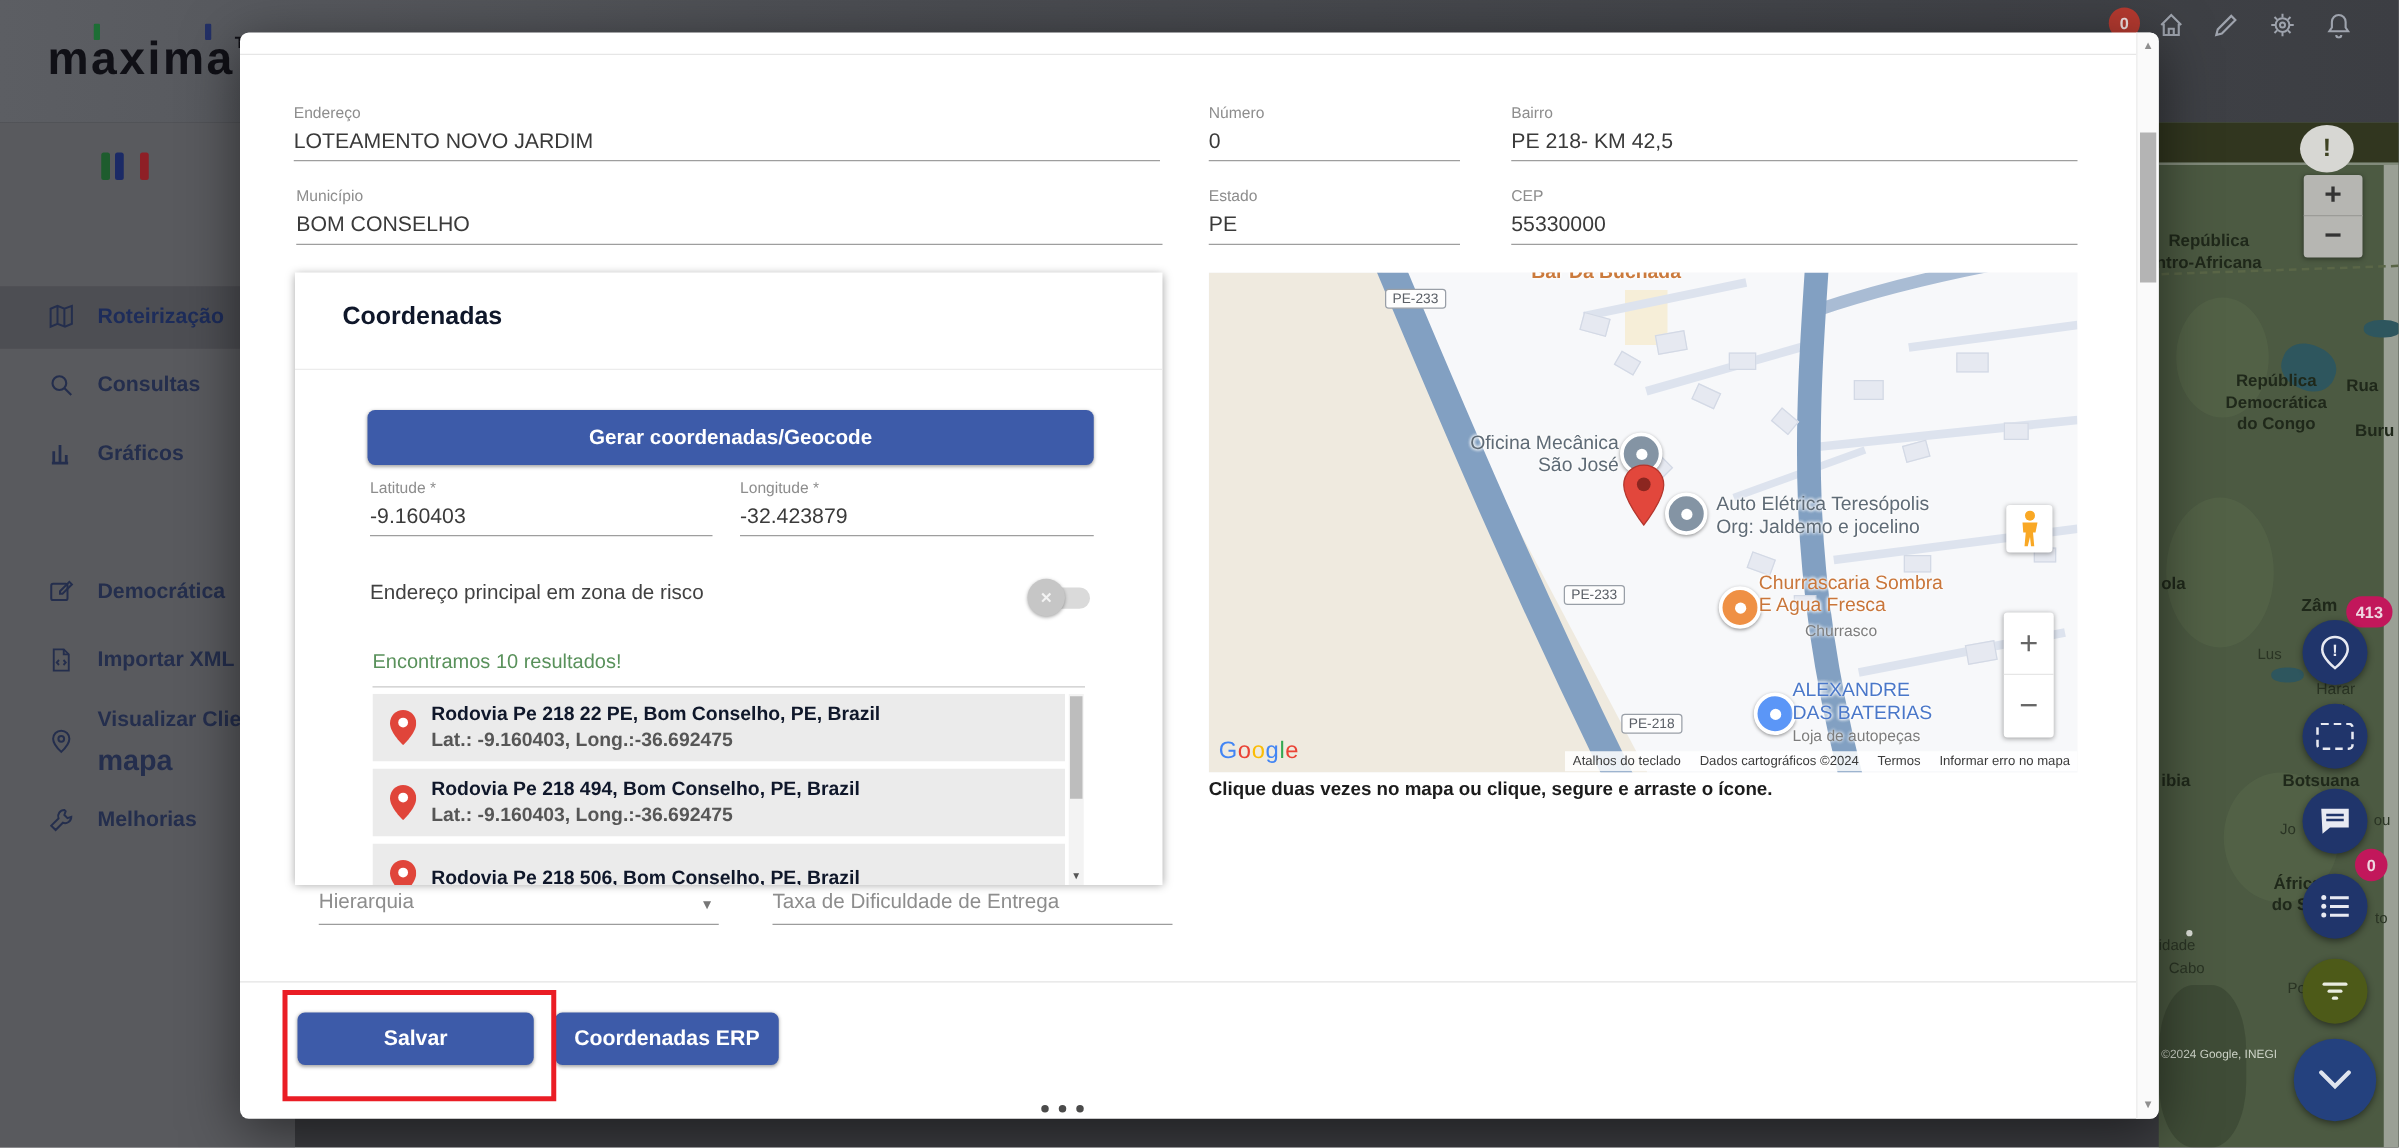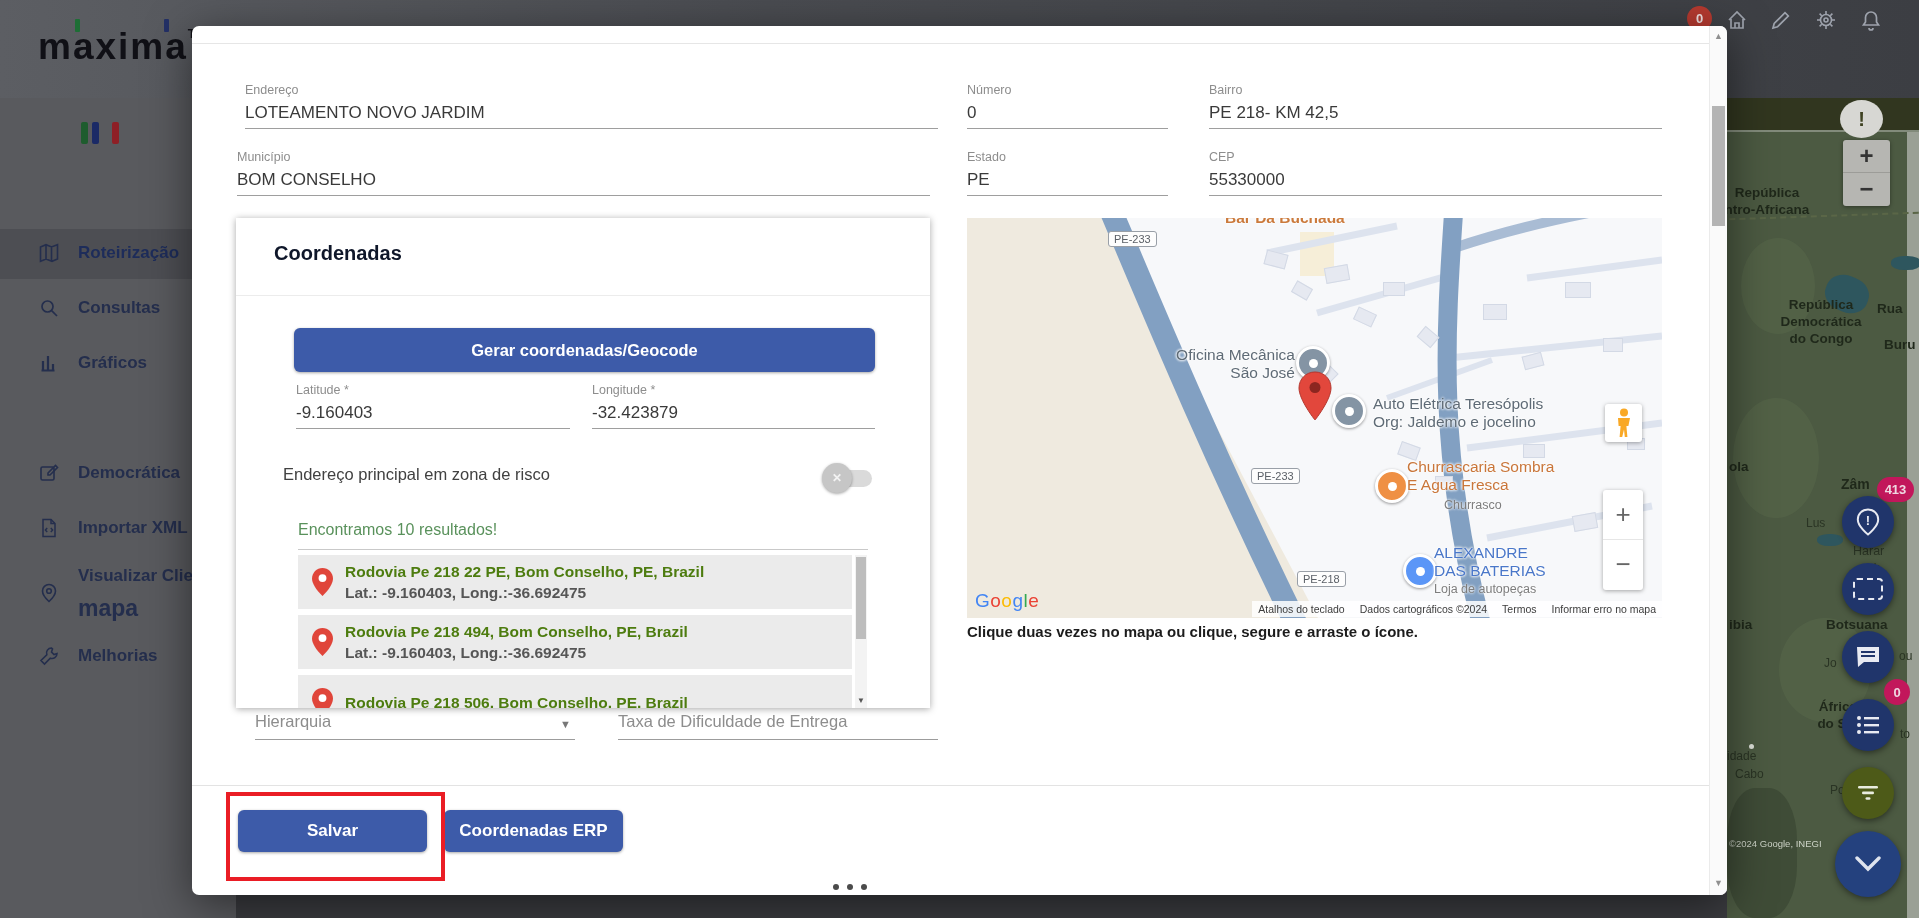--- a/index.html
+++ b/index.html
@@ -43,21 +43,21 @@
   .field{position:absolute;border-bottom:1px solid #9e9e9e}
   .f-label{font-size:12.5px;color:#8d8d8d;display:block}
   .f-value{font-size:17px;color:#3a3a3a;display:block;margin-top:6px;padding-bottom:5px;white-space:nowrap}
   #card{position:absolute;left:44px;top:192px;width:694px;height:490px;background:#fff;
         box-shadow:0 1px 7px rgba(0,0,0,.35);overflow:hidden}
   .btn-blue{background:#3d5ba9;color:#fff;font-weight:bold;border:none;border-radius:6px;
             display:flex;align-items:center;justify-content:center;cursor:pointer;
             font-family:"Liberation Sans",sans-serif;box-shadow:0 1px 3px rgba(0,0,0,.35)}
   .result{display:flex;align-items:center;background:#ebebeb;height:54px;margin-bottom:6px}
   .result .pin{width:21px;height:28px;margin:0 12px 0 14px;flex:none}
-  .result .t1{font-size:15.5px;font-weight:600;color:#4d7c0f;line-height:21px;white-space:nowrap}
+  .result .t1{font-size:15.5px;font-weight:600;color:#0f172a;line-height:21px;white-space:nowrap}
   .result .t2{font-size:15.5px;font-weight:600;color:#565656;line-height:21px;white-space:nowrap}
   
   #mmap{position:absolute;left:775px;top:192px;width:695px;height:400px;background:#f7f8fa;overflow:hidden}
   #beige{position:absolute;left:0;top:0;width:695px;height:400px;background:#efeadf;
          clip-path:polygon(0 0,20% 0,50.5% 100%,0 100%)}
   .bld{position:absolute;background:#e6e9f1;border:1px solid #d3d9e5}
   .rbadge{position:absolute;background:#fdfdfd;border:1.5px solid #999fa7;border-radius:3px;
           font-size:11px;color:#5a5f66;padding:1px 5px;white-space:nowrap}
   .poi-txt{position:absolute;font-size:15.5px;line-height:18px;white-space:nowrap;
            text-shadow:0 0 3px #fff,0 0 3px #fff,0 0 3px #fff}
@@ -256,21 +256,21 @@
   <div class="fab" style="left:108px;top:733px;width:66px;height:66px;background:#24417e">
     <svg width="26" height="16" viewBox="0 0 26 16">
         <path d="M2 2l11 11L24 2" fill="none" stroke="#dfe4ee" stroke-width="3.4" stroke-linecap="round"></path>
       </svg>
   </div>
 </div>
 
 <div id="modal">
   <div class="abs" style="left:0;top:17px;width:1518px;height:1px;background:#e6e6e6"></div>
 
-  <div class="field" style="left:53px;top:57px;width:693px">
+  <div class="field" style="left:43px;top:57px;width:693px">
     <span class="f-label">Endereço</span>
     <span class="f-value">LOTEAMENTO NOVO JARDIM</span>
   </div>
   <div class="field" style="left:775px;top:57px;width:201px">
     <span class="f-label">Número</span>
     <span class="f-value">0</span>
   </div>
   <div class="field" style="left:1017px;top:57px;width:453px">
     <span class="f-label">Bairro</span>
     <span class="f-value">PE 218- KM 42,5</span>
@@ -299,21 +299,21 @@
 
     <div class="field" style="left:60px;top:165px;width:274px">
       <span class="f-label">Latitude *</span>
       <span class="f-value">-9.160403</span>
     </div>
     <div class="field" style="left:356px;top:165px;width:283px">
       <span class="f-label">Longitude *</span>
       <span class="f-value">-32.423879</span>
     </div>
 
-    <div class="abs" style="left:47px;top:247px;font-size:16.5px;color:#414141">Endereço principal em zona de risco</div>
+    <div class="abs" style="left:60px;top:247px;font-size:16.5px;color:#414141">Endereço principal em zona de risco</div>
     <div class="abs" style="left:586px;top:244px;width:70px;height:32px">
       <div class="abs" style="left:8px;top:8px;width:42px;height:17px;border-radius:9px;background:#dadada"></div>
       <div class="abs" style="left:0;top:1px;width:30px;height:30px;border-radius:50%;background:#c6c6c6;box-shadow:0 1px 3px rgba(0,0,0,.35);display:flex;align-items:center;justify-content:center;color:#f3f3f3;font-size:12px;font-weight:bold">
           <span>✕</span>
         </div>
     </div>
 
     <div class="abs" style="left:62px;top:303px;font-size:16px;color:#59915b">Encontramos 10 resultados!</div>
     <div class="abs" style="left:62px;top:331px;width:570px;height:1px;background:#c9c9c9"></div>
 

